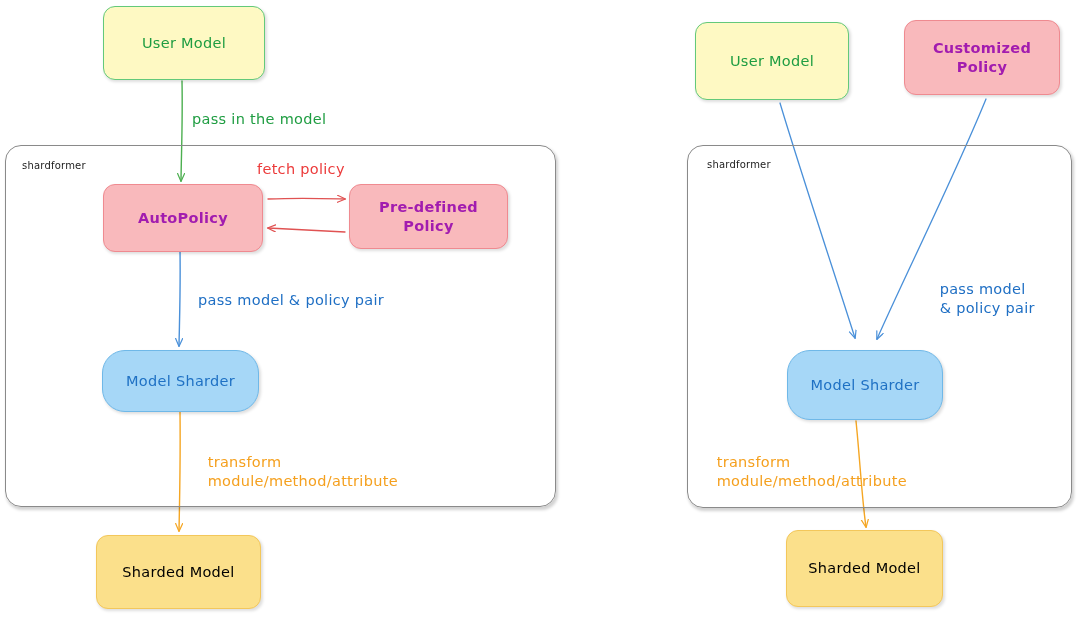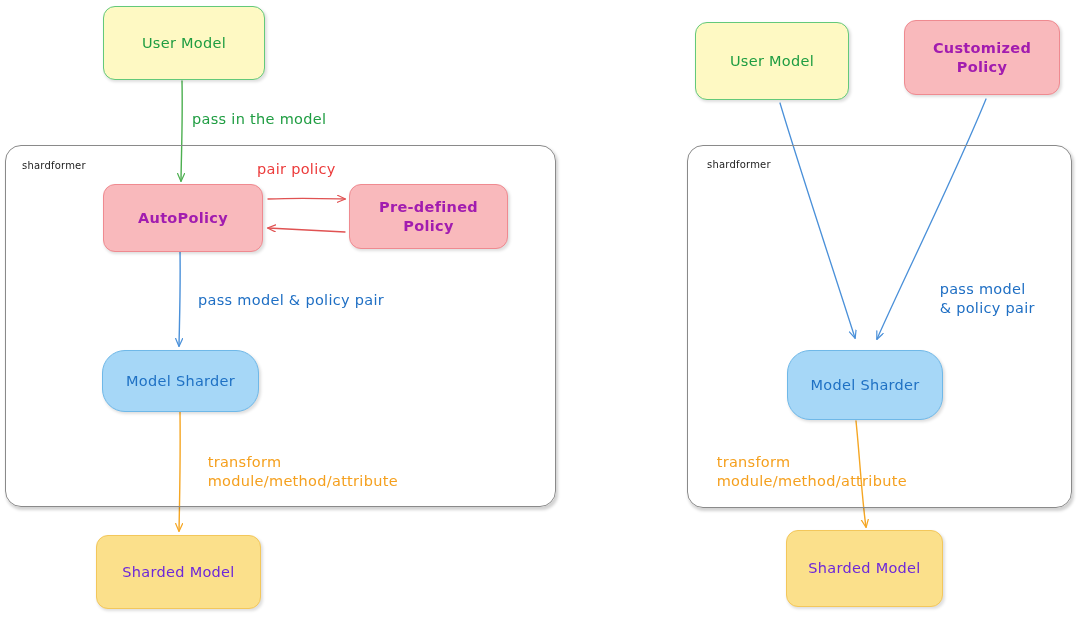--- a/index.html
+++ b/index.html
@@ -22,21 +22,21 @@
     line-height:1.25;
     font-family:"DejaVu Sans", sans-serif;
     font-size:14.5px;
     letter-spacing:.3px;
     box-shadow:1.5px 2px 3px rgba(0,0,0,.13);
   }
   .node span{display:block;}
   .green{background:#fef9c3;border-color:#63c97a;color:#1f9d42;}
   .red{background:#f9b9bc;border-color:#ef8a90;color:#a21caf;font-weight:bold;}
   .blue{background:#a6d7f7;border-color:#6fb8e8;color:#1f71c4;border-radius:23px;}
-  .yellow{background:#fbe08b;border-color:#f3c75b;color:#6d28d9;}
+  .yellow{background:#fbe08b;border-color:#f3c75b;color:#000000;}
   .container{
     position:absolute;
     box-sizing:border-box;
     border:1.3px solid #8a8a8a;
     border-radius:16px;
     background:transparent;
     box-shadow:1.5px 2.5px 3px rgba(0,0,0,.18);
   }
   .clabel{
     position:absolute;
@@ -116,21 +116,21 @@
   <div class="node blue" style="left:102px;top:350px;width:157px;height:62px;">
     <span>Model Sharder</span>
   </div>
 
   <div class="node yellow" style="left:96px;top:535px;width:165px;height:74px;">
     <span>Sharded Model</span>
   </div>
 
   <div class="elabel lgreen" style="left:192px;top:110px;">pass in the model</div>
 
-  <div class="elabel lred" style="left:257px;top:160px;">pair policy</div>
+  <div class="elabel lred" style="left:257px;top:160px;">fetch policy</div>
 
   <div class="elabel lblue" style="left:198px;top:291px;">pass model &amp; policy pair</div>
 
   <div class="elabel lorange" style="left:188px;top:434px;">
     <span>transform</span>
     <span>module/method/attribute</span>
   </div>
 
   <div class="container" style="left:687px;top:145px;width:385px;height:363px;"></div>
   <div class="clabel" style="left:707px;top:159px;">shardformer</div>

